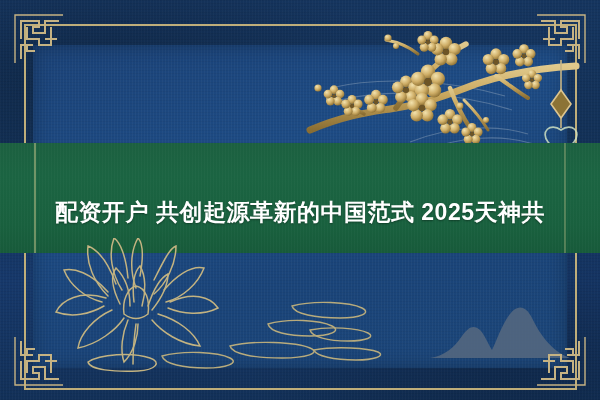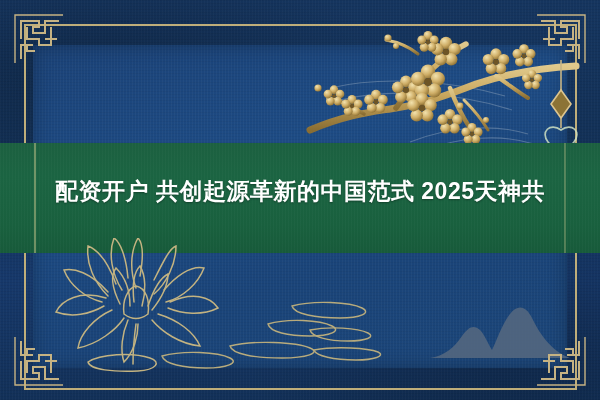--- a/index.html
+++ b/index.html
@@ -76,21 +76,21 @@
   }
   .green-band::after{
     content:"";
     position:absolute; right:34px; top:0; width:2px; height:100%;
     background: rgba(220,210,150,0.30);
   }
 
   
   .title {
     position: absolute;
-    left: 0; top: 136px;
+    left: 0; top: 157px;
     width: 600px; height: 110px;
     display: flex;
     flex-direction: column;
     align-items: center;
     justify-content: center;
     text-align: center;
     color: #ffffff;
     font-size: 23px;
     font-weight: bold;
     line-height: 38px;

